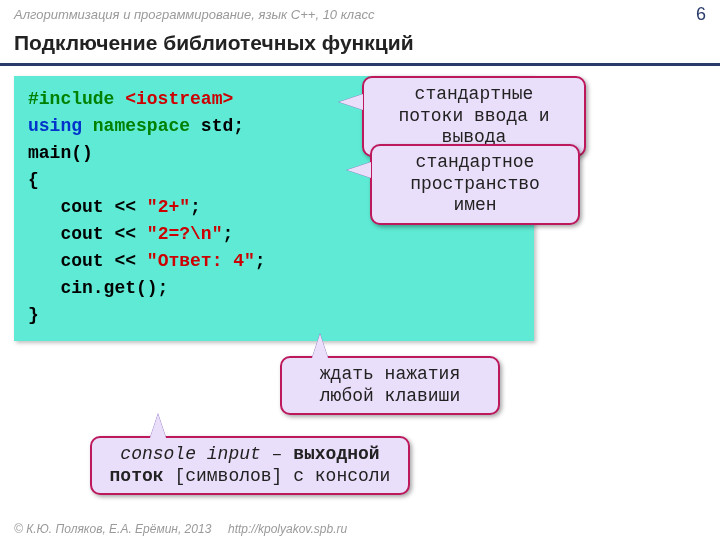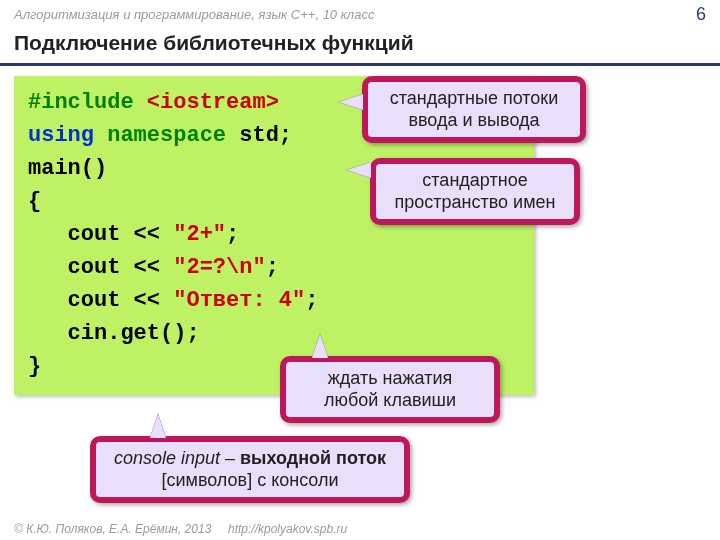--- a/index.html
+++ b/index.html
@@ -31,44 +31,45 @@
     border-bottom: 3px solid #2a3a6a;
     font-size: 21px;
     font-weight: bold;
     color: #222;
   }
   .content {
     position: relative;
     padding: 10px 14px 0 14px;
   }
   .code-box {
-    background: #bef264;
+    background: #5eead4;
     box-shadow: 2px 2px 4px rgba(0,0,0,0.25);
     width: 520px;
     padding: 10px 14px 12px 14px;
     font-family: "Courier New", monospace;
-    font-size: 22px;
+    font-size: 18px;
     font-weight: bold;
     line-height: 1.5;
     color: #000;
   }
   .t-blue { color: #0033cc; }
   .t-green { color: #008000; }
   .t-red { color: #cc0000; }
   .callout {
     position: absolute;
     background: #eadffa;
-    border: 6px solid #be185d;
+    border: 2px solid #be185d;
     border-radius: 10px;
     box-shadow: 2px 2px 4px rgba(0,0,0,0.35);
     padding: 6px 14px;
     font-size: 18px;
     text-align: center;
     color: #222;
     line-height: 1.2;
+    font-family: Liberation Mono, monospace;
   }
   .pointer {
     position: absolute;
     width: 0; height: 0;
   }
   .pointer-left {
     border-top: 8px solid transparent;
     border-bottom: 8px solid transparent;
     border-right: 24px solid #eadffa;
     filter: drop-shadow(-1px 0 0 #8a6fc0);
@@ -113,21 +114,21 @@
     <div style="white-space:pre;"><span>   cout &lt;&lt; </span><span class="t-red">"Ответ: 4"</span><span>;</span></div>
     <div style="white-space:pre;"><span>   cin.get();</span></div>
     <div><span>}</span></div>
   </div>
 
   <div class="callout" style="top:10px; left:362px; width:224px;">
     <span>стандартные потоки ввода и вывода</span>
   </div>
   <div class="pointer pointer-left" style="top:28px; left:339px;"></div>
 
-  <div class="callout" style="top:92px; left:370px; width:210px;">
+  <div class="callout" style="top:78px; left:370px; width:210px;">
     <span>стандартное пространство имен</span>
   </div>
   <div class="pointer pointer-left" style="top:96px; left:347px;"></div>
 
   <div class="callout" style="top:290px; left:280px; width:220px;">
     <span>ждать нажатия любой клавиши</span>
   </div>
   <div class="pointer pointer-up" style="top:268px; left:312px;"></div>
 
   <div class="callout callout-console" style="top:370px; left:90px; width:320px;">

